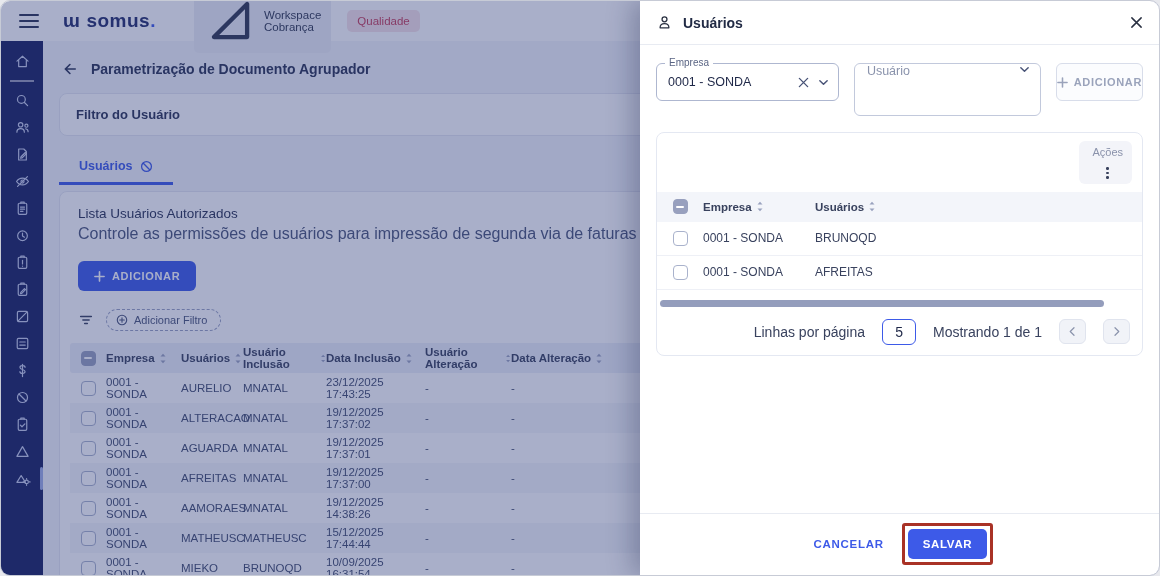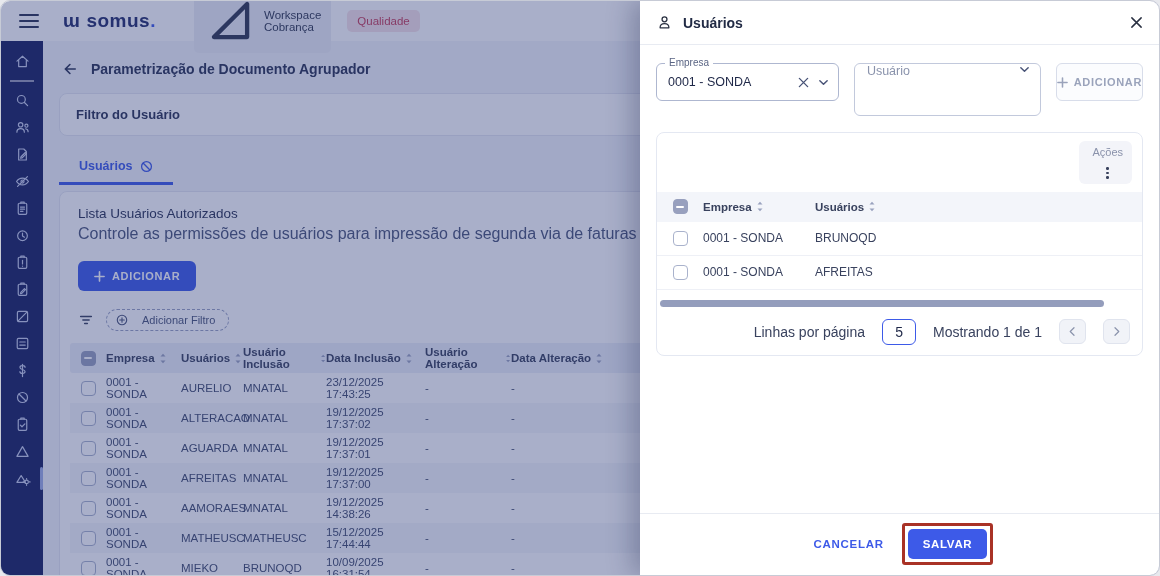--- a/index.html
+++ b/index.html
@@ -41,21 +41,21 @@
   .list-card { margin-top:6px; padding:14px 16px 0 10px; min-height:400px; }
   .list-title { font-weight:400; font-size:13.5px; color:#2A3354; padding-left:8px; }
   .list-sub { font-size:16px; color:#4A5578; margin-top:4px; padding-left:8px; }
   .btn-primary { background:#3D5AE8; color:#fff; font-size:11px; font-weight:700; letter-spacing:.06em; border:none;
                  border-radius:6px; padding:9px 16px; display:inline-flex; gap:7px; align-items:center; cursor:pointer;
                  margin:18px 0 0 8px; }
   .btn-primary svg { width:11px; height:11px; }
   .filter-row { display:flex; align-items:center; gap:12px; margin-top:18px; padding-left:8px; }
   .filter-row .ficon { color:#39425E; display:flex; }
   .chip { border:1.5px dashed #99A2C2; border-radius:15px; padding:4px 13px 4px 9px; font-size:11px; color:#4A5578;
-          display:inline-flex; gap:14px; align-items:flex-end; cursor:pointer; }
+          display:inline-flex; gap:6px; align-items:flex-end; cursor:pointer; }
   .chip svg { width:12px; height:12px; }
 
   .m-table { margin-top:12px; font-size:11.5px; width:700px; }
   .m-thead, .m-tr { display:grid; grid-template-columns:36px 75px 62px 83px 99px 86px 160px; align-items:center; }
   .m-thead { background:#EDF0F8; height:30px; color:#39425E; font-weight:700; border-radius:3px; }
   .m-th { display:flex; align-items:center; gap:4px; cursor:pointer; }
   .m-tr { height:30px; color:#424D6E; }
   .m-tr:nth-child(even) { background:#F5F7FB; }
   .cb-wrap { display:flex; justify-content:center; }
   .cb { width:15px; height:15px; border:1.5px solid #A9B2CC; border-radius:4px; background:#fff; cursor:pointer;

